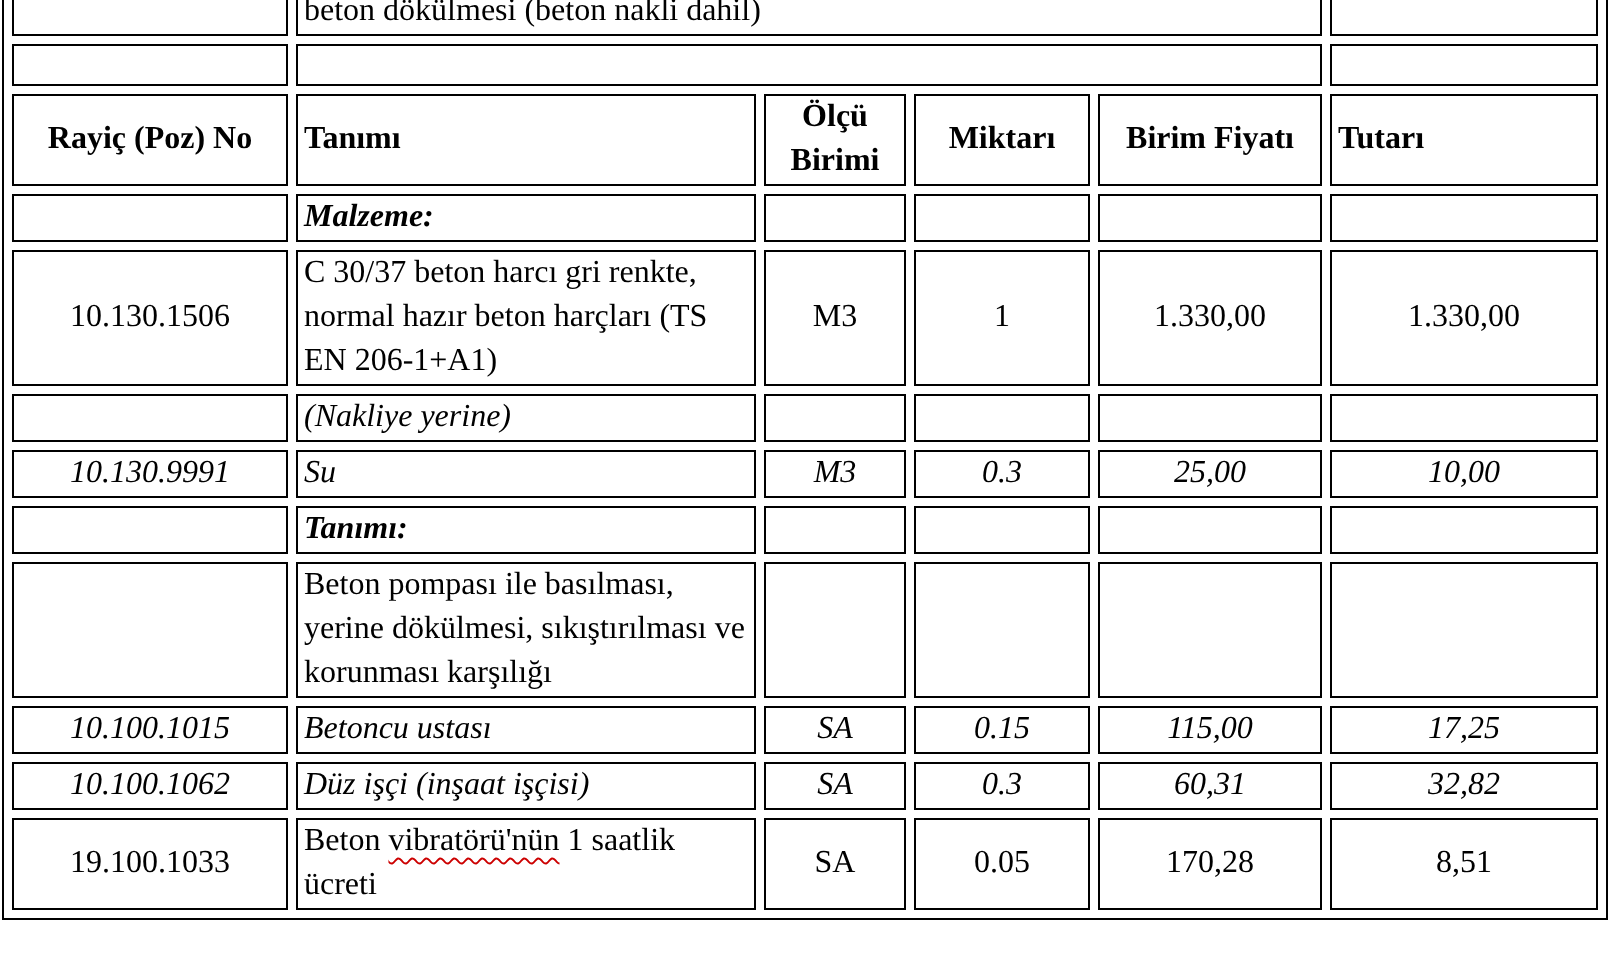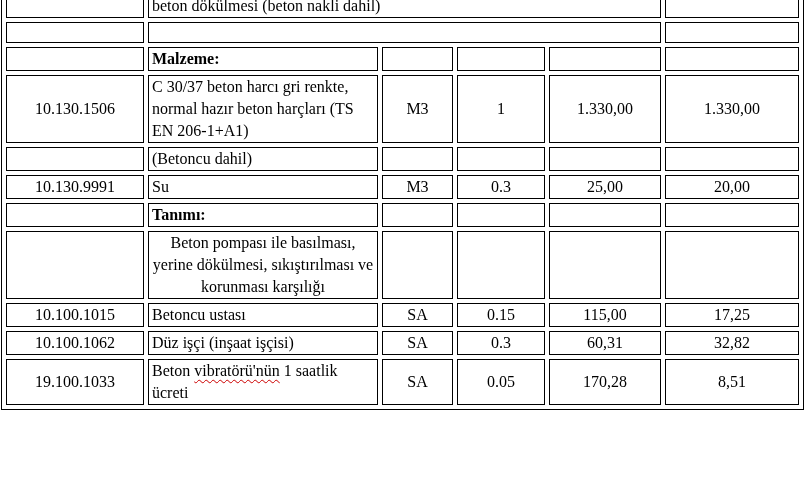--- a/index.html
+++ b/index.html
@@ -34,23 +34,23 @@
     padding: 0 3px;
     vertical-align: middle;
     background: #ffffff;
   }
   .c { text-align: center; }
   .l { text-align: left; }
   .b { font-weight: bold; }
   tr.h-part  td { height: 22px; }
   tr.h-empty td { height: 21px; }
   tr.h-head  td { height: 46px; }
-  tr.h-s     td { height: 23px; }
+  tr.h-s     td { height: 23px; font-style: italic; }
   tr.h-3a    td { height: 68px; margin-left: 36px; }
-  tr.h-3b    td { height: 67px; text-align: center; }
+  tr.h-3b    td { height: 67px; }
   tr.h-2     td { height: 46px; }
   .clip-up {
     display: block;
     margin-top: 3px;
     white-space: nowrap;
     overflow: hidden;
   }
   .spell {
     text-decoration-line: underline;
     text-decoration-style: wavy;
@@ -81,20 +81,28 @@
       </td>
       <td class="c"></td>
     </tr>
 
     <tr class="h-empty">
       <td class="c"></td>
       <td class="l" colspan="4"></td>
       <td class="c"></td>
     </tr>
 
+    <tr class="h-head">
+      <td class="c b">Rayiç (Poz) No</td>
+      <td class="l b">Tanımı</td>
+      <td class="c b">Ölçü Birimi</td>
+      <td class="c b">Miktarı</td>
+      <td class="c b">Birim Fiyatı</td>
+      <td class="l b">Tutarı</td>
+    </tr>
 
     <tr class="h-s">
       <td class="c"></td>
       <td class="l b">Malzeme:</td>
       <td class="c"></td>
       <td class="c"></td>
       <td class="c"></td>
       <td class="c"></td>
     </tr>
 
@@ -102,34 +110,34 @@
       <td class="c">10.130.1506</td>
       <td class="l">C 30/37 beton harcı gri renkte, normal hazır beton harçları (TS EN 206-1+A1)</td>
       <td class="c">M3</td>
       <td class="c">1</td>
       <td class="c">1.330,00</td>
       <td class="c">1.330,00</td>
     </tr>
 
     <tr class="h-s">
       <td class="c"></td>
-      <td class="l">(Betoncu dahil)</td>
+      <td class="l">(Nakliye yerine)</td>
       <td class="c"></td>
       <td class="c"></td>
       <td class="c"></td>
       <td class="c"></td>
     </tr>
 
     <tr class="h-s">
       <td class="c">10.130.9991</td>
       <td class="l">Su</td>
       <td class="c">M3</td>
       <td class="c">0.3</td>
       <td class="c">25,00</td>
-      <td class="c">20,00</td>
+      <td class="c">10,00</td>
     </tr>
 
     <tr class="h-s">
       <td class="c"></td>
       <td class="l b">Tanımı:</td>
       <td class="c"></td>
       <td class="c"></td>
       <td class="c"></td>
       <td class="c"></td>
     </tr>

